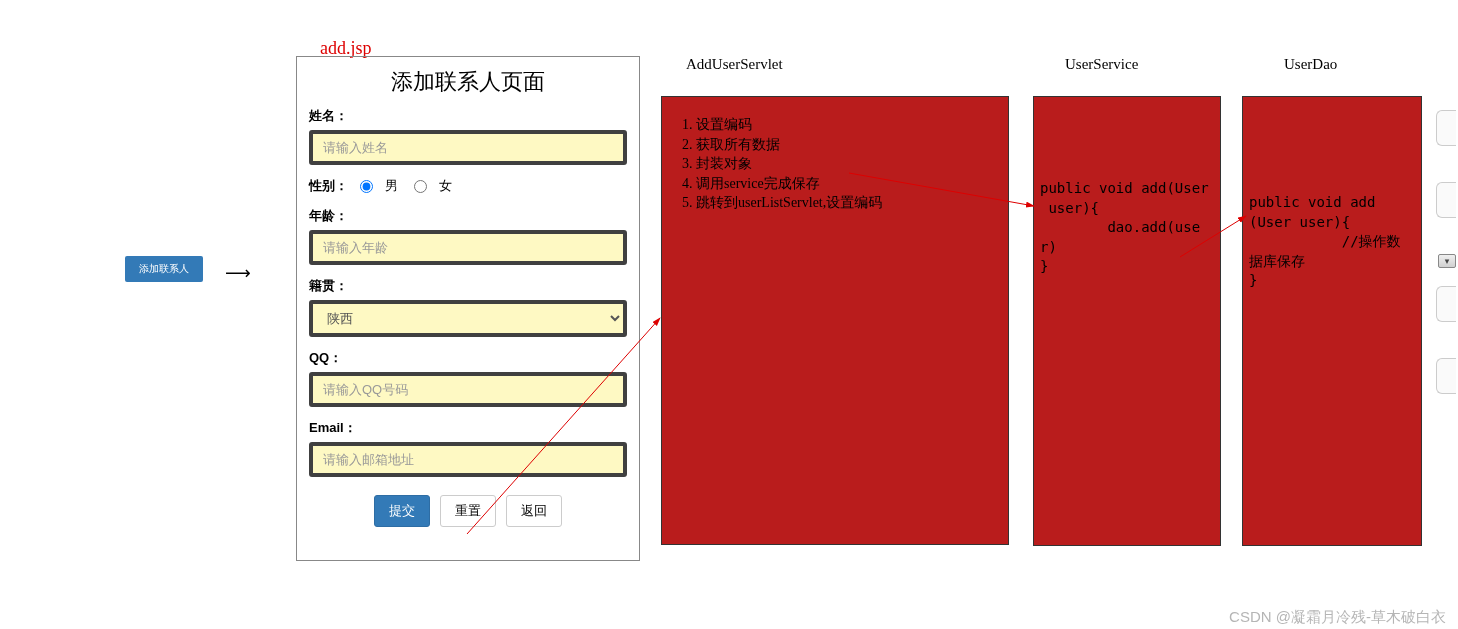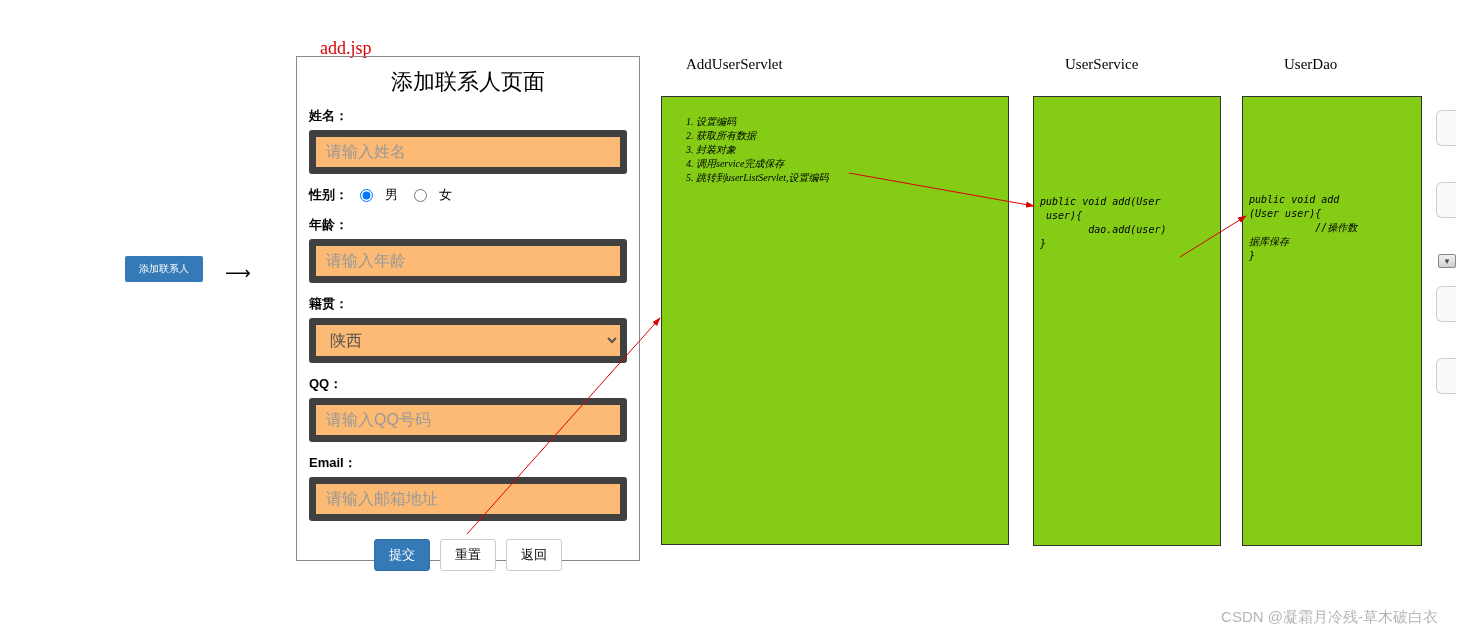--- a/index.html
+++ b/index.html
@@ -55,26 +55,26 @@
     }
     .form-group { margin-bottom: 12px; }
     .form-label {
       display: block;
       font-weight: bold;
       font-size: 13px;
       margin-bottom: 5px;
     }
     .form-input {
       width: 100%;
-      border: 7px solid #404040;
+      border: 4px solid #404040;
       border-radius: 3px;
       padding: 6px 10px;
-      font-size: 16px;
+      font-size: 13px;
       color: #555;
-      background: #fdba74;
+      background: #fef9c3;
     }
     .form-input::placeholder { color: #999; }
     .radio-row { display: flex; align-items: center; gap: 12px; }
     .radio-label { font-size: 13px; margin-right: 4px; }
     .btn-row {
       display: flex;
       gap: 10px;
       justify-content: center;
       margin-top: 18px;
     }
@@ -93,37 +93,36 @@
     }
     .col-header {
       position: absolute;
       top: 56px;
       font-family: "SimSun", serif;
       font-size: 15px;
     }
     .col-box {
       position: absolute;
       border: 1px solid #333;
-      background: #84cc16;
+      background: #b91c1c;
       font-family: "SimSun", serif;
-      font-size: 10px;
+      font-size: 14px;
       line-height: 1.4;
       padding: 18px 6px 6px 6px;
-      font-style: italic;
     }
     .servlet-header { left: 686px; }
     .servlet-box { left: 661px; top: 96px; width: 348px; height: 449px; }
     .servlet-list { list-style: decimal; padding-left: 28px; }
     .servlet-list li { margin: 0; }
     .servlet-gap { margin-top: 14px; }
     .service-header { left: 1065px; }
     .service-box { left: 1033px; top: 96px; width: 188px; height: 450px; }
     .dao-header { left: 1284px; }
     .dao-box { left: 1242px; top: 96px; width: 180px; height: 450px; }
-    .code-block { white-space: pre-wrap; word-break: break-all; font-family: "SimSun", monospace; margin-top: 80px; }
+    .code-block { white-space: pre-wrap; word-break: break-all; font-family: "SimSun", monospace; margin-top: 64px; }
     .dao-code { margin-top: 78px; }
     .right-rail {
       position: absolute;
       right: 0;
       top: 110px;
       width: 22px;
     }
     .rail-item {
       width: 20px;
       height: 36px;
@@ -141,21 +140,21 @@
       border-radius: 2px;
       margin: 0 0 18px 2px;
       display: flex;
       align-items: center;
       justify-content: center;
       font-size: 9px;
       color: #444;
     }
     .watermark {
       position: absolute;
-      right: 20px;
+      right: 12px;
       bottom: 2px;
       color: rgba(120,120,120,0.55);
       font-size: 15px;
       font-family: "Microsoft YaHei", sans-serif;
     }
     svg.arrows {
       position: absolute;
       left: 0;
       top: 0;
       width: 1458px;

